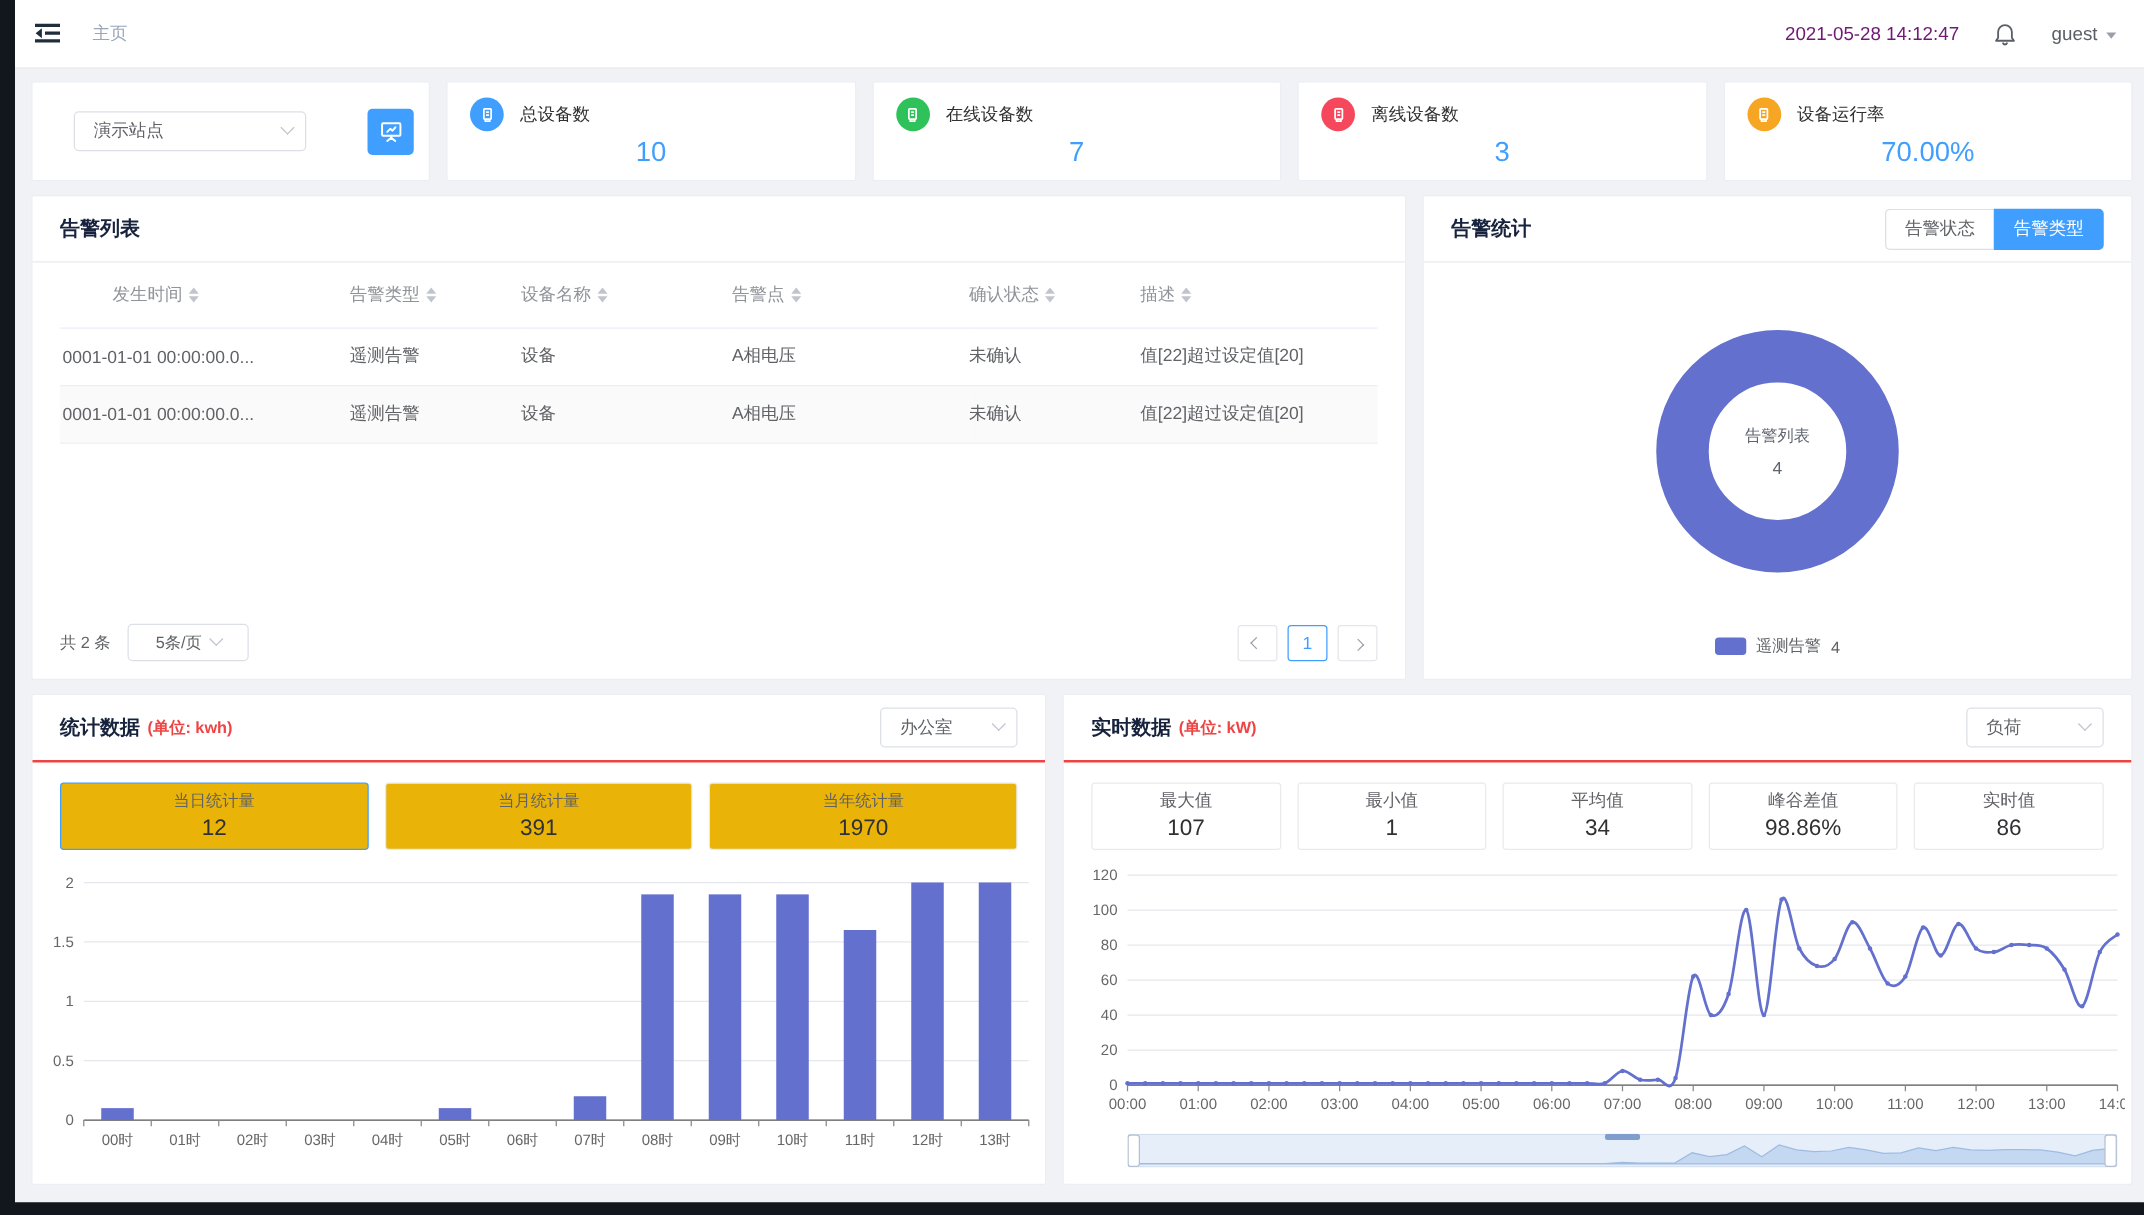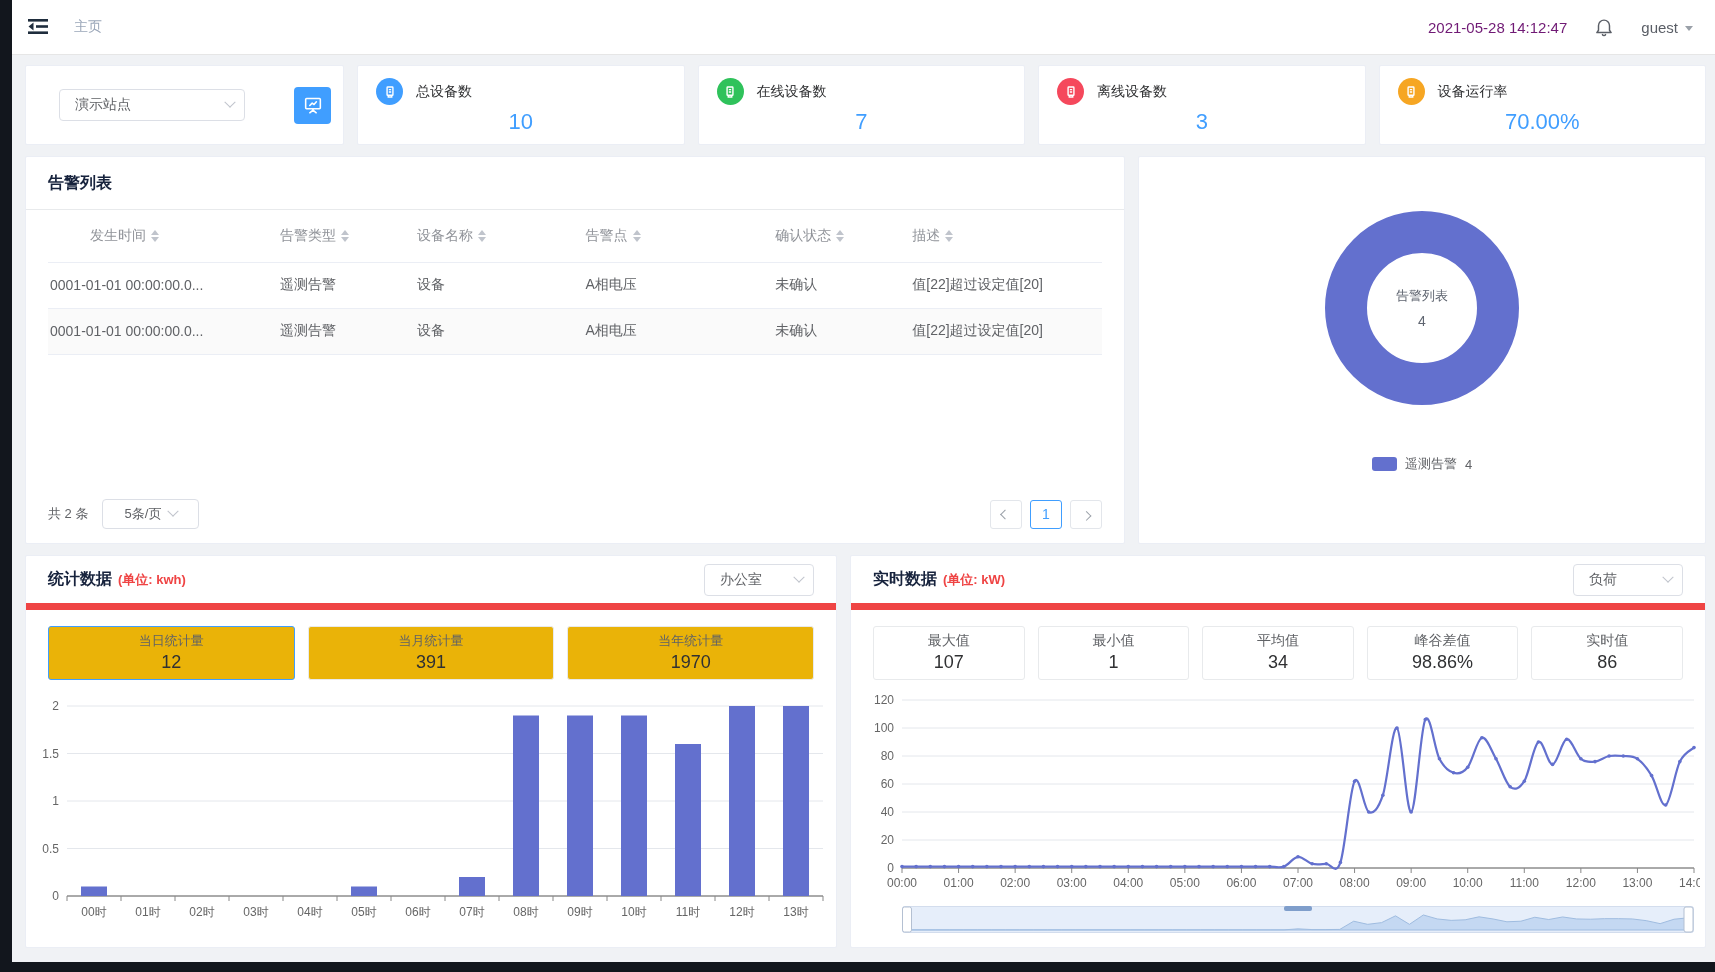--- a/index.html
+++ b/index.html
@@ -70,21 +70,21 @@
   .donut-wrap { position:relative; width:250px; height:250px; margin:26px auto 0; }
   .donut-center { position:absolute; inset:0; display:flex; flex-direction:column; align-items:center; justify-content:center; gap:8px; }
   .donut-center .lab { color:#5f6570; font-size:13px; }
   .donut-center .val { color:#5f6570; font-size:14px; }
   .legend { display:flex; align-items:center; justify-content:center; gap:8px; margin-top:22px; }
   .legend-swatch { width:25px; height:14px; border-radius:3px; }
   .legend-text { color:#606266; font-size:13px; }
 
   
   .row3 { display:flex; gap:13px; flex:1; }
-  .panel-head { height:54px; display:flex; align-items:center; padding:0 22px; border-bottom:7px solid #ef4444; }
+  .panel-head { height:54px; display:flex; align-items:center; padding:0 22px; border-bottom:2px solid #ef4444; }
   .panel-select { width:110px; margin-left:auto; }
   .stats-card { width:812px; display:flex; flex-direction:column; }
   .rt-card { flex:1; display:flex; flex-direction:column; }
   .tabs-row { display:flex; gap:13px; margin:16px 22px 8px; }
   .tab-box { flex:1; border:1px solid #e8eaec; border-radius:3px; text-align:center; padding:5px 0 6px; cursor:pointer; background:#eab308; }
   .tab-box .tl { font-size:13px; color:#606266; }
   .tab-box .tv { font-size:18px; color:#303133; margin-top:2px; }
   .tab-active { border-color:#409eff; }
   .statbox-row { display:flex; gap:13px; margin:16px 22px 8px; }
   .statbox { flex:1; border:1px solid #e8eaec; border-radius:3px; text-align:center; padding:5px 0 6px; }
@@ -272,20 +272,27 @@
               <div class="pg-btn pg-cur">1</div>
               <div class="pg-btn">
                   <span class="chev-r"></span>
                 </div>
             </div>
           </div>
         </div>
       </div>
 
       <div class="card astat-card">
+        <div class="card-head">
+          <span class="card-title">告警统计</span>
+          <div class="toggle-group">
+            <div class="tg-btn tg-off">告警状态</div>
+            <div class="tg-btn tg-on">告警类型</div>
+          </div>
+        </div>
         <div class="donut-wrap">
           <svg id="donut-svg" width="250" height="250">
               <circle cx="125" cy="125" r="76" fill="none" stroke="#6370ce" stroke-width="42"></circle>
             </svg>
           <div class="donut-center">
             <span class="lab">告警列表</span>
             <span class="val">4</span>
           </div>
         </div>
         <div class="legend">

